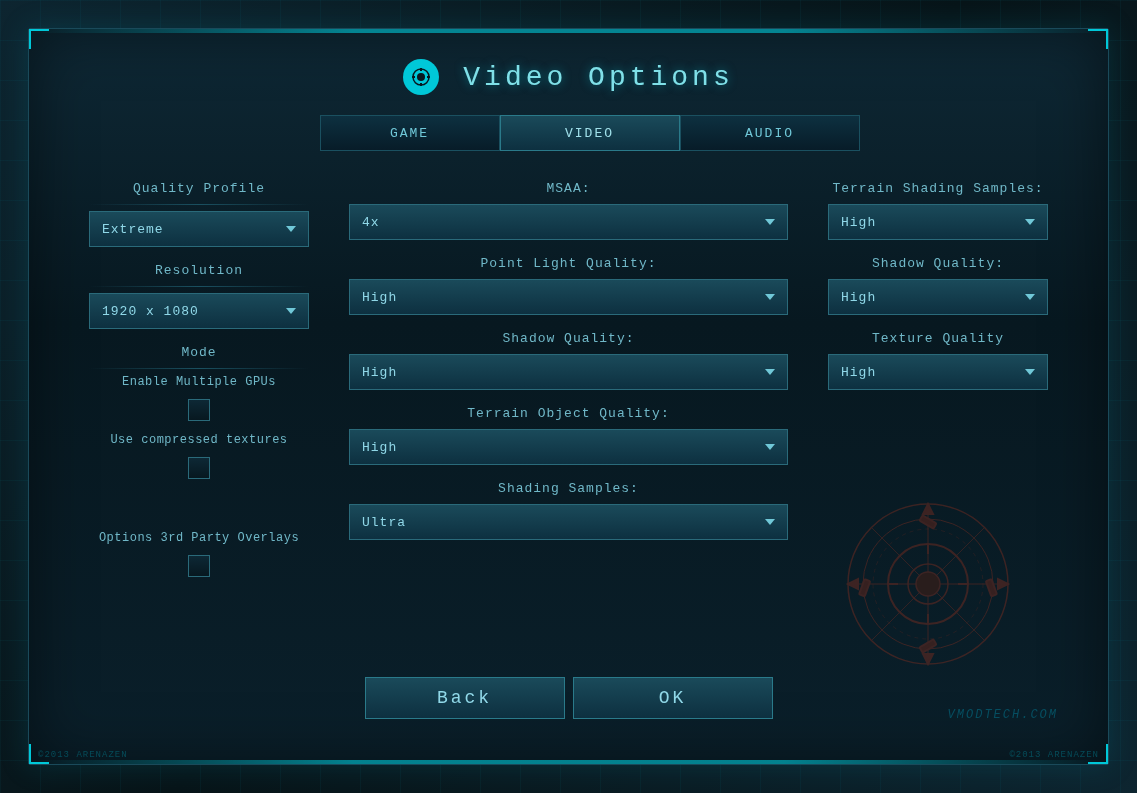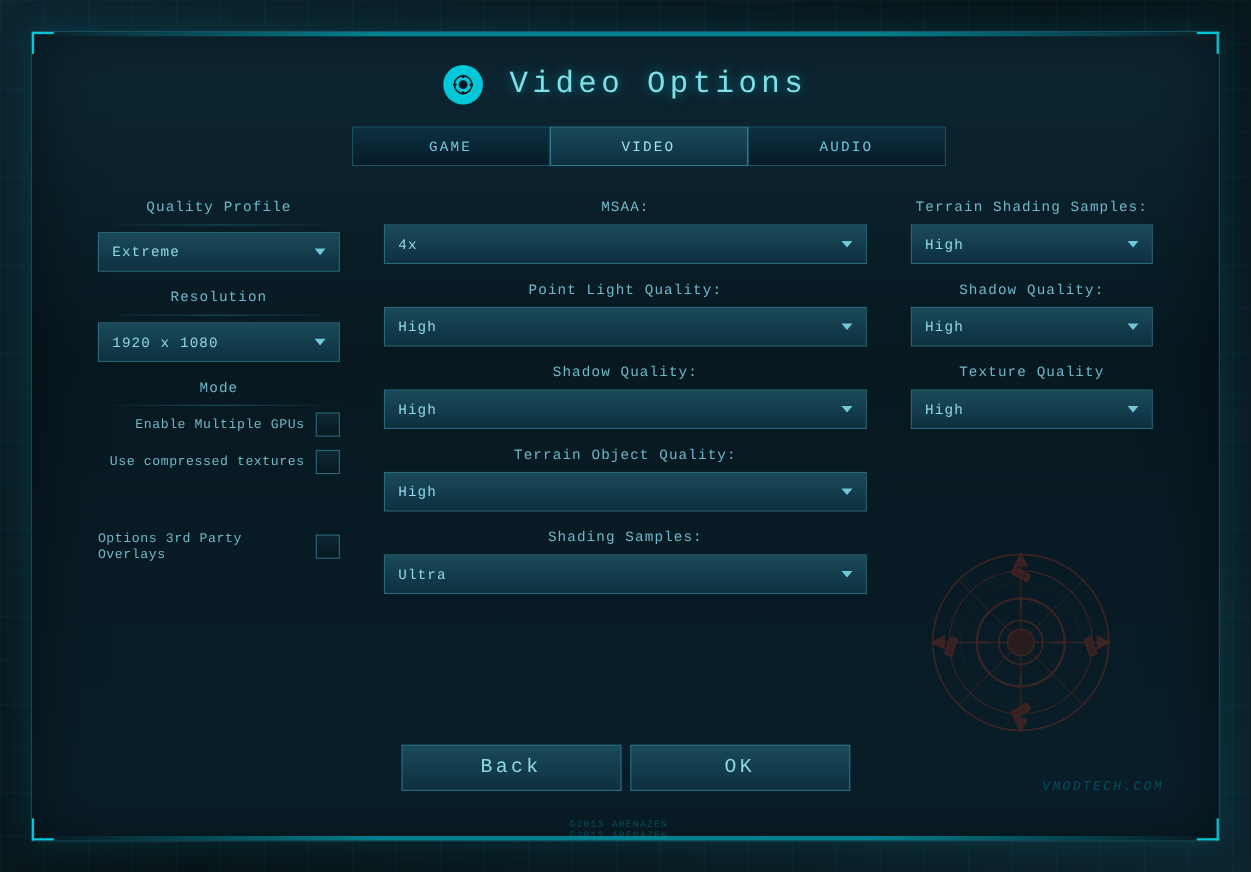--- a/index.html
+++ b/index.html
@@ -155,20 +155,21 @@
       border-right: 5px solid transparent;
       border-top: 6px solid #70c8d8;
     }
 
     .checkbox-row {
       display: flex;
       align-items: center;
       justify-content: flex-end;
       gap: 10px;
       margin-bottom: 12px;
+      flex-direction: column;
     }
 
     .checkbox-label {
       color: #70b8c8;
       font-size: 12px;
       letter-spacing: 0.5px;
     }
 
     .checkbox-box {
       width: 22px;
@@ -240,27 +241,26 @@
       right: 90px;
       width: 180px;
       height: 180px;
       opacity: 0.5;
     }
 
     .footer-bar {
       position: absolute;
       bottom: 28px;
       left: 28px;
-      right: 40px;
+      right: 28px;
       height: 20px;
       display: flex;
       justify-content: space-between;
       align-items: center;
       padding: 0 10px;
-      flex-direction: column;
     }
 
     .footer-text {
       color: rgba(0,150,170,0.4);
       font-size: 9px;
       letter-spacing: 1px;
     }
 
     .divider-line {
       width: 100%;

